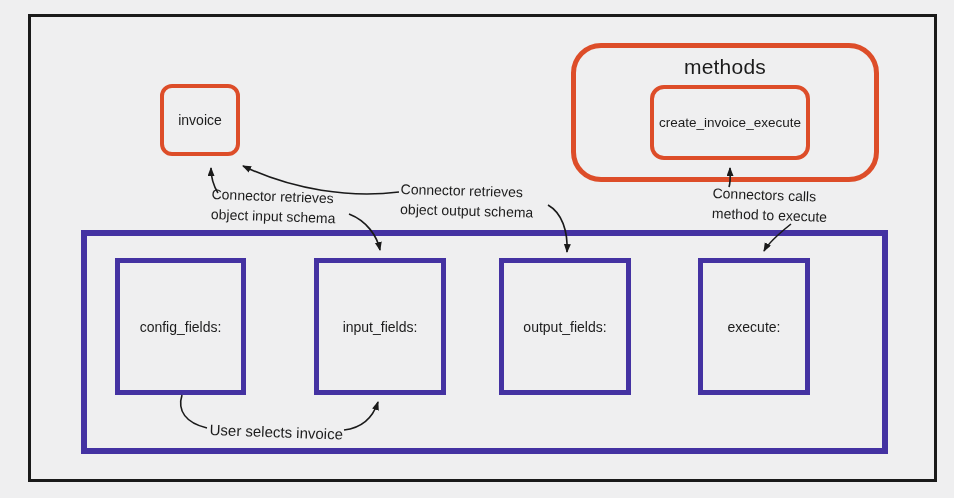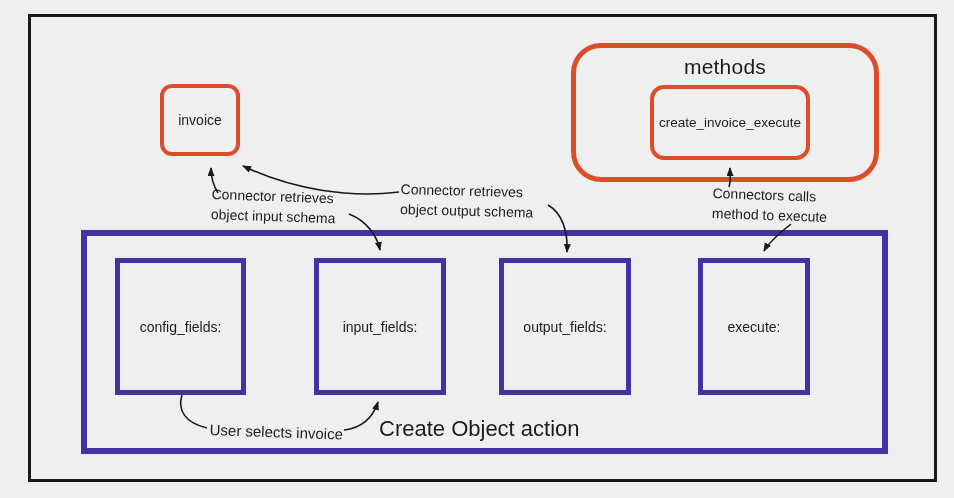--- a/index.html
+++ b/index.html
@@ -68,21 +68,20 @@
   <div class="abs purple-box" style="left:499px;width:132px;">
     <span>output_fields:</span>
   </div>
   <div class="abs purple-box" style="left:314px;width:132px;">
     <span>input_fields:</span>
   </div>
   <div class="abs purple-box" style="left:698px;width:112px;">
     <span>execute:</span>
   </div>
 
-  <div class="abs action-title" style="left:379px;top:416px;">Create Object action</div>
 
   <div class="abs annotation" style="left:212px;top:184px;transform:rotate(2deg);">Connector retrieves
 object input schema</div>
   <div class="abs annotation" style="left:401px;top:179px;transform:rotate(1.5deg);">Connector retrieves
 object output schema</div>
   <div class="abs annotation" style="left:713px;top:183px;transform:rotate(2deg);">Connectors calls
 method to execute</div>
   <div class="abs annotation" style="left:210px;top:420px;font-size:15px;transform:rotate(2deg);">User selects invoice</div>
 
   <svg class="arrows" width="954" height="498" viewBox="0 0 954 498">

